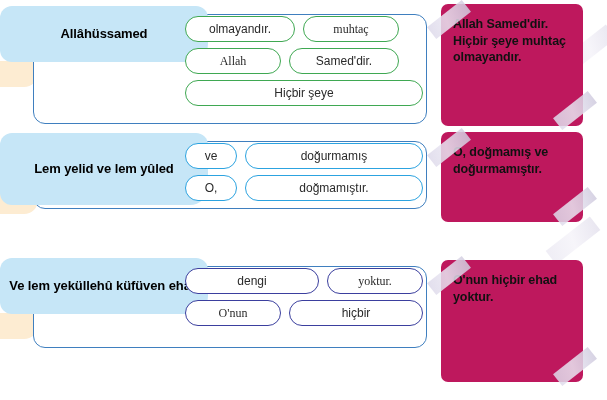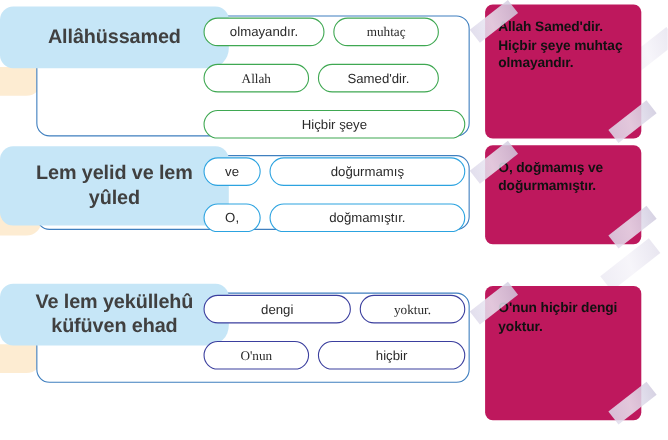--- a/index.html
+++ b/index.html
@@ -77,36 +77,36 @@
     justify-content: center;
     text-align: center;
     z-index: 3;
     padding: 4px 8px;
   }
   .exercise-row.r0 .label-banner { height: 56px; }
   .exercise-row.r1 .label-banner { height: 72px; }
   .exercise-row.r2 .label-banner { height: 56px; }
 
   .label-text {
-    font-size: 18px;
+    font-size: 13px;
     font-weight: bold;
-    color: #404040;
+    color: #000000;
     line-height: 1.22;
     letter-spacing: -0.1px;
   }
 
   
   .pill-area {
     position: absolute;
     left: 185px;
     top: 10px;
     width: 238px;
     display: flex;
     flex-direction: column;
-    gap: 16px;
+    gap: 6px;
     z-index: 4;
   }
   .pill-line {
     display: flex;
     gap: 8px;
     justify-content: flex-start;
   }
   .pill {
     background: #ffffff;
     border-radius: 999px;
@@ -259,16 +259,16 @@
 
   <div class="sticky-note n1">
     <div class="tape tl"></div>
     <div class="tape br"></div>
     <div class="note-text">O, doğmamış ve doğurmamıştır.</div>
   </div>
 
   <div class="sticky-note n2">
     <div class="tape tl"></div>
     <div class="tape br"></div>
-    <div class="note-text">O'nun hiçbir dengi yoktur.</div>
+    <div class="note-text">O'nun hiçbir ehad yoktur.</div>
   </div>
 
 </div>
 
 </body></html>

